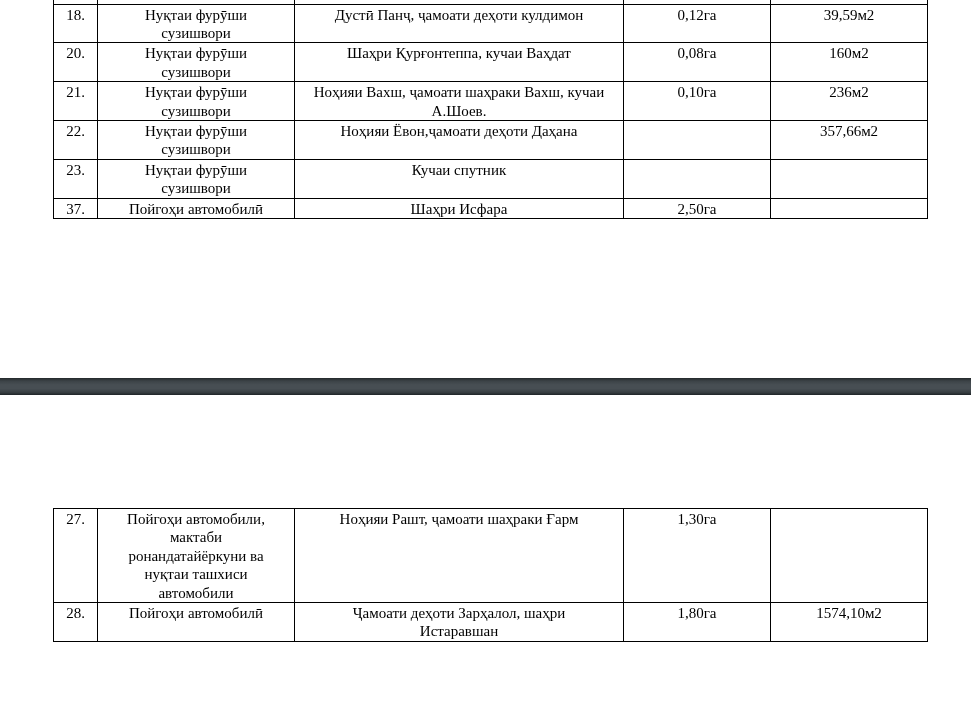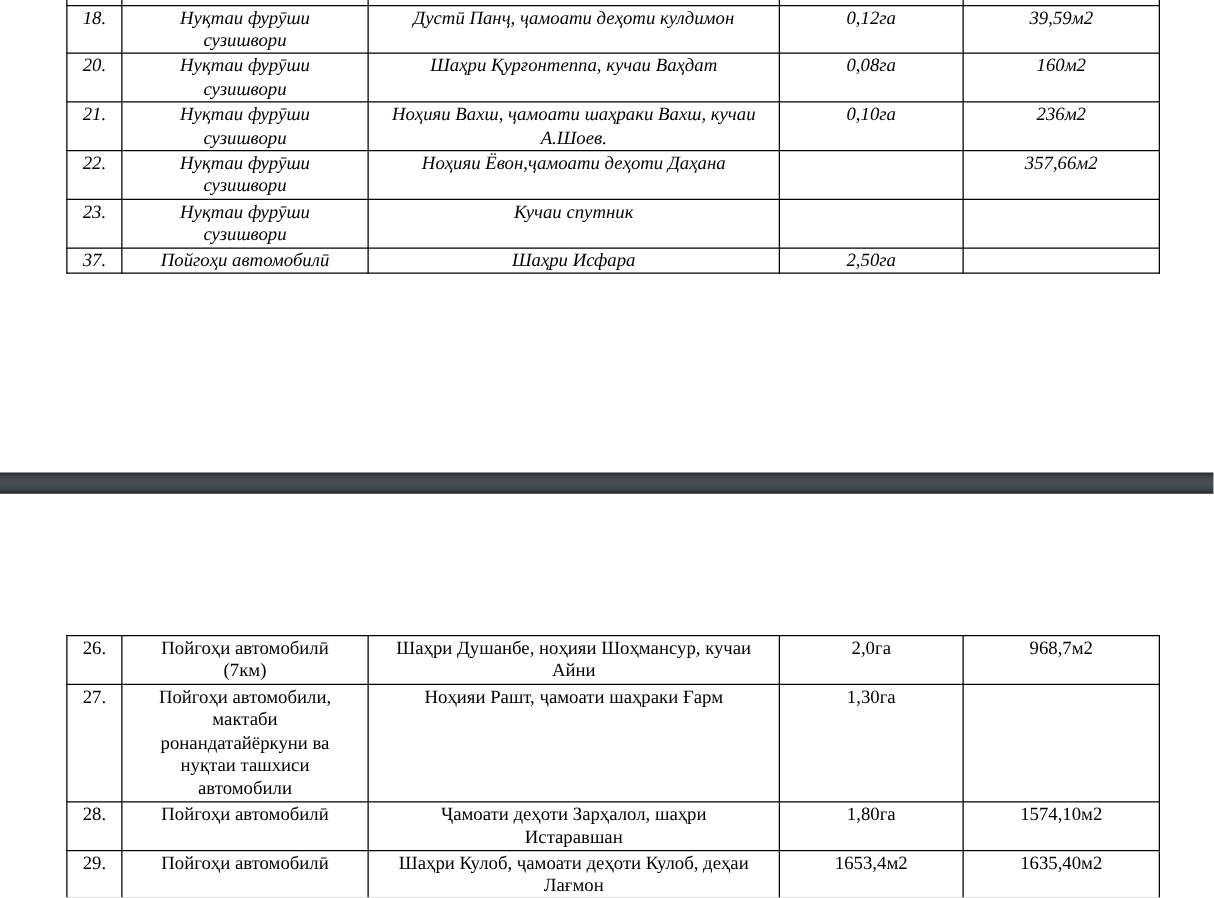--- a/index.html
+++ b/index.html
@@ -21,21 +21,21 @@
   table.doc td{
     border:1.5px solid #000000;
     padding:1px 2px 0 2px;
     text-align:center;
     vertical-align:top;
     font-size:15px;
     line-height:18.4px;
     white-space:pre-line;
     overflow:hidden;
   }
-  .t-top{top:0;font-style:italic;}
+  .t-top{top:0;}
   .t-top tr.sliver td{border-top:none;}
   .t-bottom{top:508px;}
   td.section-cell{
     font-weight:bold;
     font-size:16.5px;
     letter-spacing:0.5px;
     vertical-align:middle;
     white-space:normal;
   }
   .sep{
@@ -121,53 +121,36 @@
 
   <table class="doc t-bottom">
     <colgroup>
       <col style="width:44px">
         <col style="width:197px">
         <col style="width:329px">
         <col style="width:147px">
         <col style="width:157px">
     </colgroup>
     <tbody>
-      <tr style="height:38px">
-        <td>26.</td>
-        <td>Пойгоҳи автомобилӣ
-(7км)</td>
-        <td>Шаҳри Душанбе, ноҳияи Шоҳмансур, кучаи
-Айни</td>
-        <td>2,0га</td>
-        <td>968,7м2</td>
-      </tr>
       <tr style="height:93px">
         <td>27.</td>
         <td>Пойгоҳи автомобили,
 мактаби
 ронандатайёркуни ва
 нуқтаи ташхиси
 автомобили</td>
         <td>Ноҳияи Рашт, ҷамоати шаҳраки Ғарм</td>
         <td>1,30га</td>
         <td></td>
       </tr>
       <tr style="height:38px">
         <td>28.</td>
         <td>Пойгоҳи автомобилӣ</td>
         <td>Ҷамоати деҳоти Зарҳалол, шаҳри
 Истаравшан</td>
         <td>1,80га</td>
         <td>1574,10м2</td>
       </tr>
-      <tr style="height:36px">
-        <td>29.</td>
-        <td>Пойгоҳи автомобилӣ</td>
-        <td>Шаҳри Кулоб, ҷамоати деҳоти Кулоб, деҳаи
-Лағмон</td>
-        <td>1653,4м2</td>
-        <td>1635,40м2</td>
-      </tr>
 
     </tbody>
   </table>
 
 </div>
 
 </body></html>

